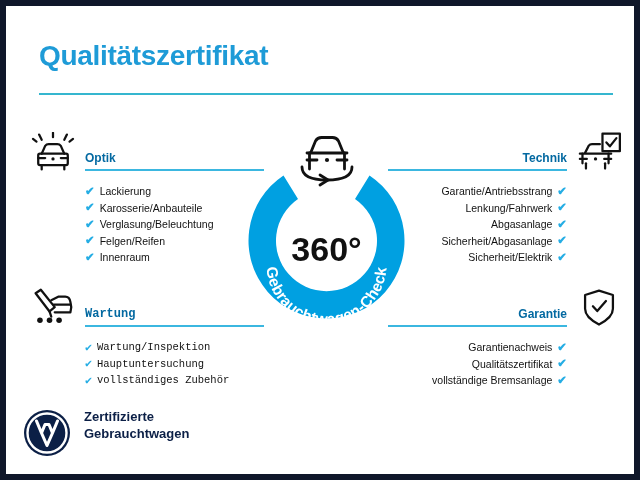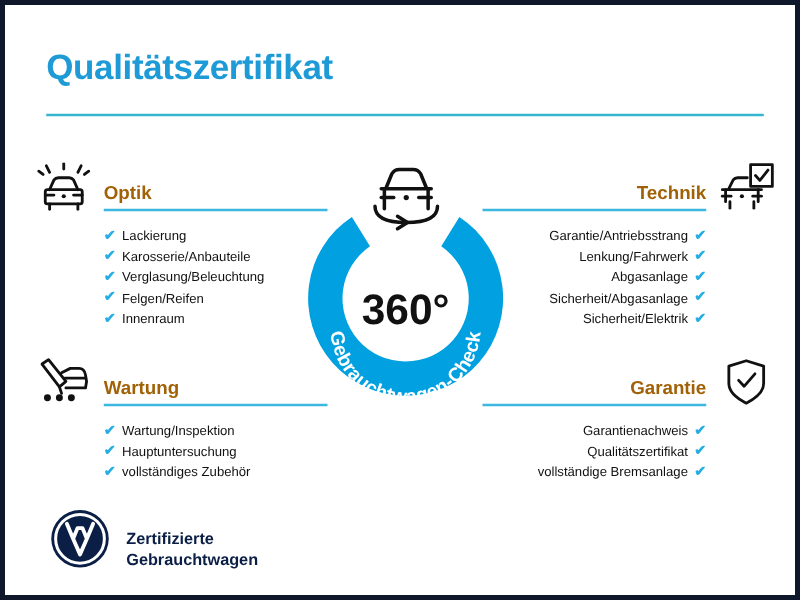--- a/index.html
+++ b/index.html
@@ -8,21 +8,21 @@
     background: #ffffff;
   }
   body {
     font-family: "Liberation Sans", sans-serif;
   }
   #page {
     position: relative;
     width: 640px;
     height: 480px;
     background: #ffffff;
-    border: 4px solid #0f172a;
+    border: 6px solid #0f172a;
     box-sizing: border-box;
     overflow: hidden;
   }
 
   
   #page-title {
     position: absolute;
     left: 33px;
     top: 34px;
     font-size: 28px;
@@ -50,23 +50,23 @@
 
   .block { position: relative; }
 
   .block-head {
     position: relative;
     height: 42px;
   }
   .sect-title {
     position: absolute;
     bottom: 9px;
-    font-size: 15px;
+    font-size: 12px;
     font-weight: bold;
-    color: #a16207;
+    color: #0369a1;
     white-space: nowrap;
   }
   .left .sect-title  { left: 57px; }
   .right .sect-title { right: 57px; text-align: center; }
 
   .sect-rule {
     position: absolute;
     bottom: 3px;
     height: 2px;
     background: #3bb7e0;
@@ -125,24 +125,24 @@
     position: absolute;
     left: 281px;
     top: 124px;
     width: 80px;
     height: 58px;
   }
 
   
   #footer {
     position: absolute;
-    left: 35px;
+    left: 16px;
     top: 402px;
     display: flex;
-    align-items: flex-end;
+    align-items: flex-start;
   }
   #vw-mark { width: 50px; height: 50px; flex: none; }
   #footer-text {
     margin-left: 12px;
     font-size: 13px;
     font-weight: bold;
     color: #0b1f46;
     line-height: 17px;
     white-space: pre-line;
   }
@@ -195,21 +195,21 @@
             <span class="tick">✔</span>
             <span>Felgen/Reifen</span>
           </li>
         <li>
             <span class="tick">✔</span>
             <span>Innenraum</span>
           </li>
       </ul>
     </div>
 
-    <div class="block" style="margin-top:22px;">
+    <div class="block" style="margin-top:22px;font-family:Liberation Mono, monospace;">
       <div class="block-head">
         <div class="sect-icon">
           <svg viewBox="0 0 52 46" width="46" height="40" fill="none" stroke="#111" stroke-width="2.6" stroke-linecap="round" stroke-linejoin="round">
             <path d="M6 6 L12 2 L28 22 L22 27 Z"></path>
             <path d="M22 27 L24 33"></path>
             <path d="M24 14 L32 10 L40 10 Q45 10 46 16 L47 22 L46 28 L28 28"></path>
             <path d="M27 19 L46 19"></path>
             <circle cx="11" cy="37" r="3.2" fill="#111" stroke="none"></circle>
             <circle cx="22" cy="37" r="3.2" fill="#111" stroke="none"></circle>
             <circle cx="33" cy="37" r="3.2" fill="#111" stroke="none"></circle>

